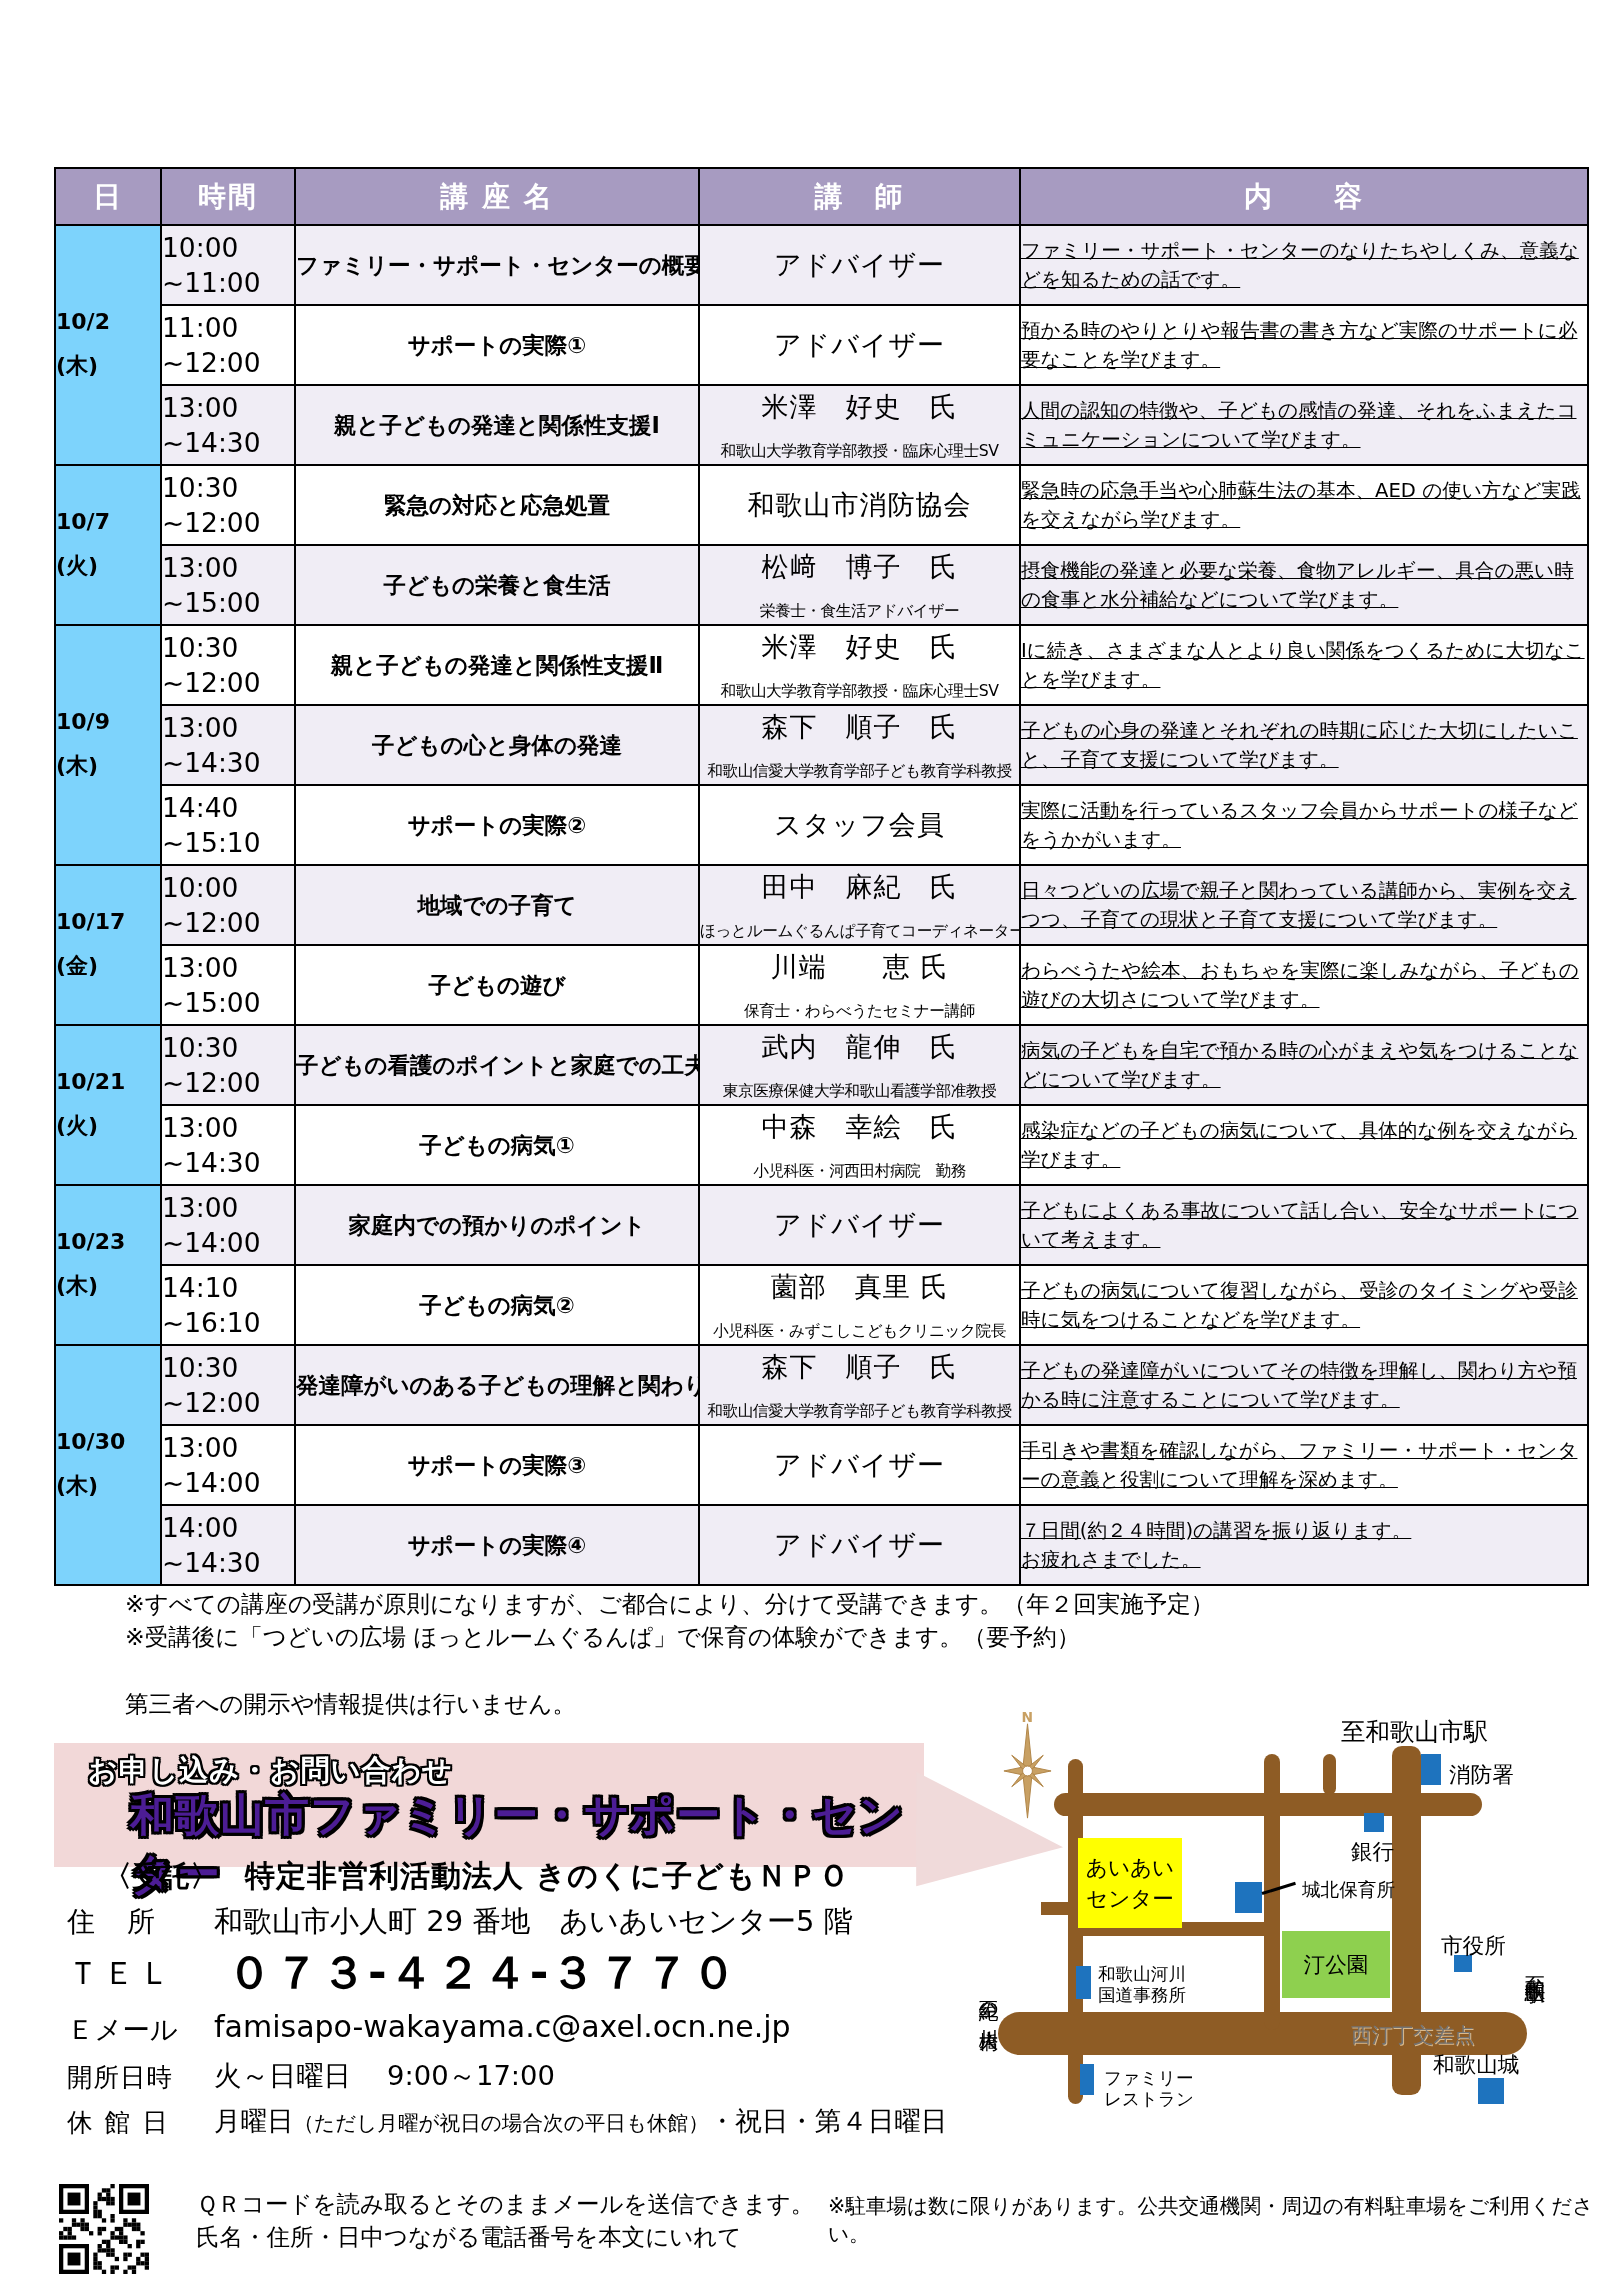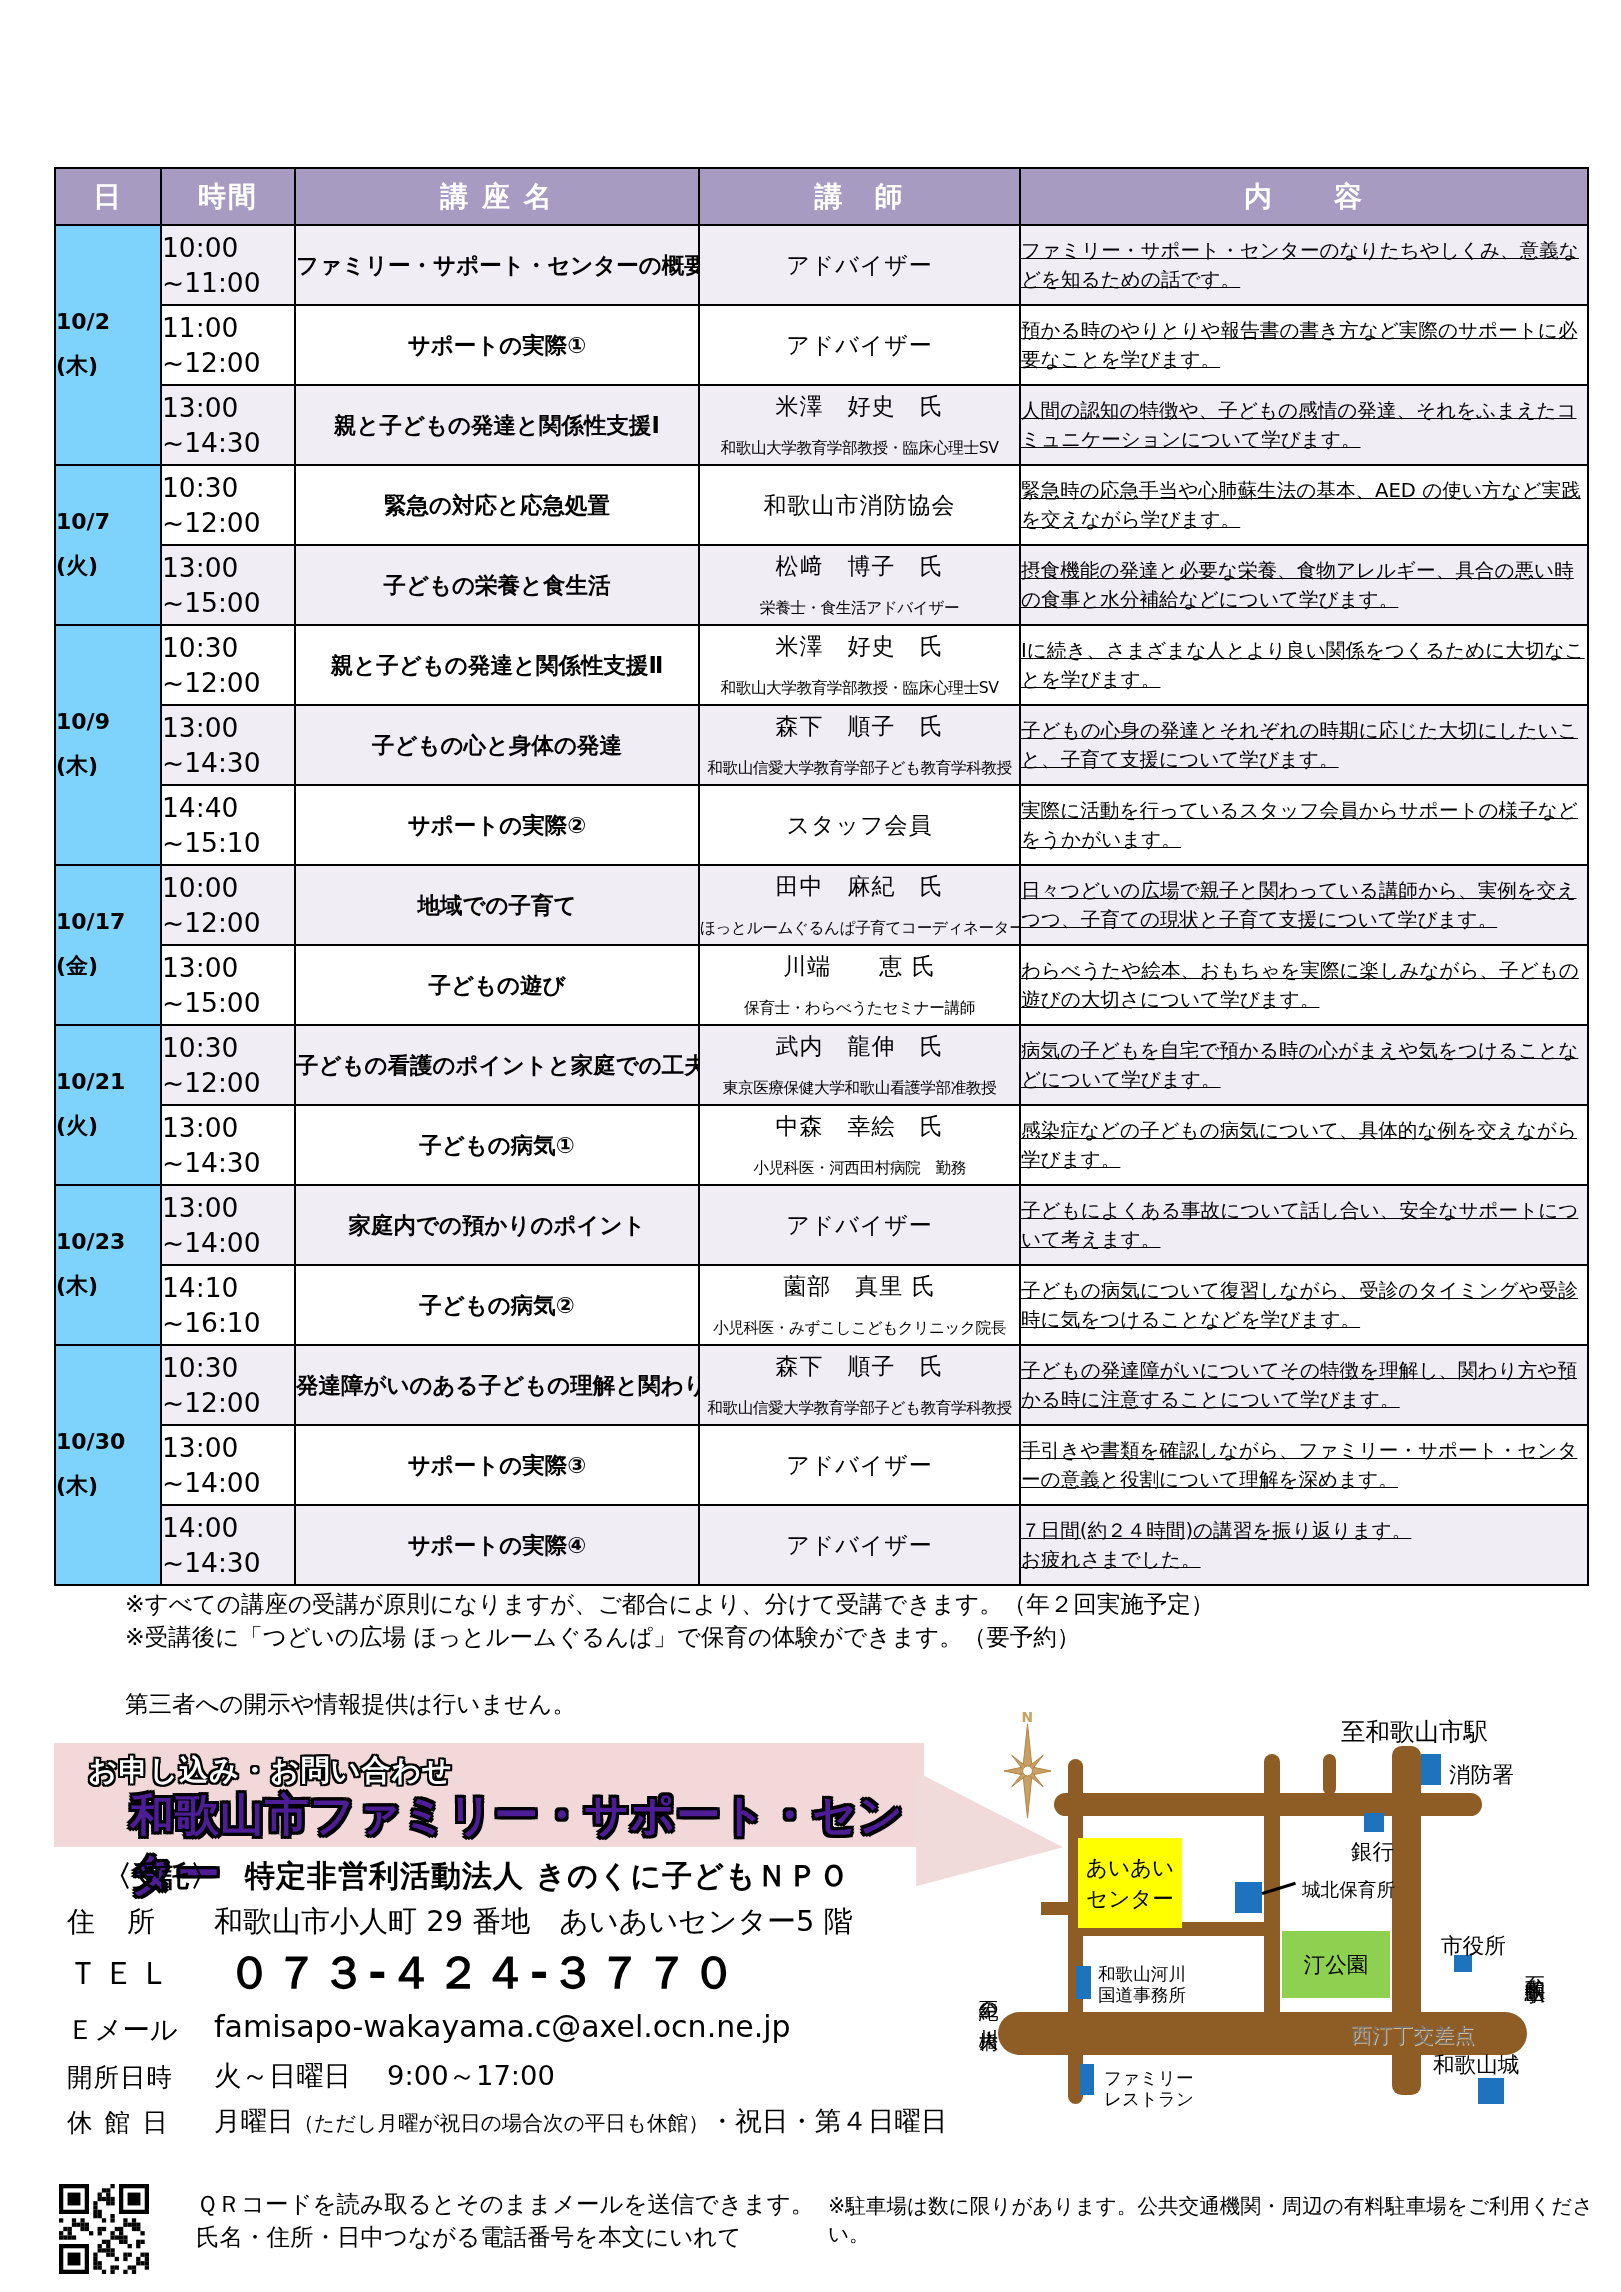--- a/index.html
+++ b/index.html
@@ -20,29 +20,29 @@
   td.group-top{border-top:2.9px solid #000;}
   table.sched{border:2.9px solid #000;}
   td.shade{background:#f0edf5;}
   td.plain{background:#ffffff;}
   td.date-cell{background:#7dd3fc;text-align:left;font-weight:bold;font-size:22px;border-top:2.9px solid #000;}
   td.date-cell .w{margin-top:17.6px;}
   td.time-cell{font-size:26.5px;line-height:1.25;padding-left:13.7px;}
   td.time-cell .t2{margin-top:2px;}
   td.course-cell{text-align:center;font-weight:bold;font-size:22.5px;white-space:nowrap;}
   td.instr-cell{text-align:center;}
-  td.instr-cell .nm{font-size:23px;letter-spacing:1px;}
+  td.instr-cell .nm{font-size:27px;letter-spacing:1px;}
   td.instr-cell .sub{font-size:15.7px;margin-top:16px;letter-spacing:-0.5px;white-space:nowrap;}
   td.content-cell{font-size:19.6px;line-height:1.5;padding:5.9px 9.8px 5.9px 11.8px;vertical-align:top;white-space:pre-line;text-align:left;text-decoration:underline;}
 
   
   .note-line{left:125px;width:1411px;font-size:23.5px;line-height:1.0;}
 
   
-  #banner{left:54px;top:1743px;width:870px;height:104px;background:#f2d8d8;}
+  #banner{left:54px;top:1743px;width:870px;height:124px;background:#f2d8d8;}
   #banner-tail{left:916px;top:1764px;}
   .outline-sm{color:#fff;font-weight:bold;font-size:29px;letter-spacing:1px;
     text-shadow:-2px -2px 0 #000,2px -2px 0 #000,-2px 2px 0 #000,2px 2px 0 #000,-2px 0 0 #000,2px 0 0 #000,0 -2px 0 #000,0 2px 0 #000;}
   .outline-lg{color:#4c1d95;font-weight:bold;font-size:44px;letter-spacing:1px;
     text-shadow:-2.9px -2.9px 0 #000,2.9px -2.9px 0 #000,-2.9px 2.9px 0 #000,2.9px 2.9px 0 #000,-2.9px 0 0 #000,2.9px 0 0 #000,0 -2.9px 0 #000,0 2.9px 0 #000;}
 
   
   .clabel{font-size:28px;letter-spacing:2px;}
   .cvalue{font-size:29px;}
   #tel-value{font-size:45px;font-weight:600;letter-spacing:2px;}

